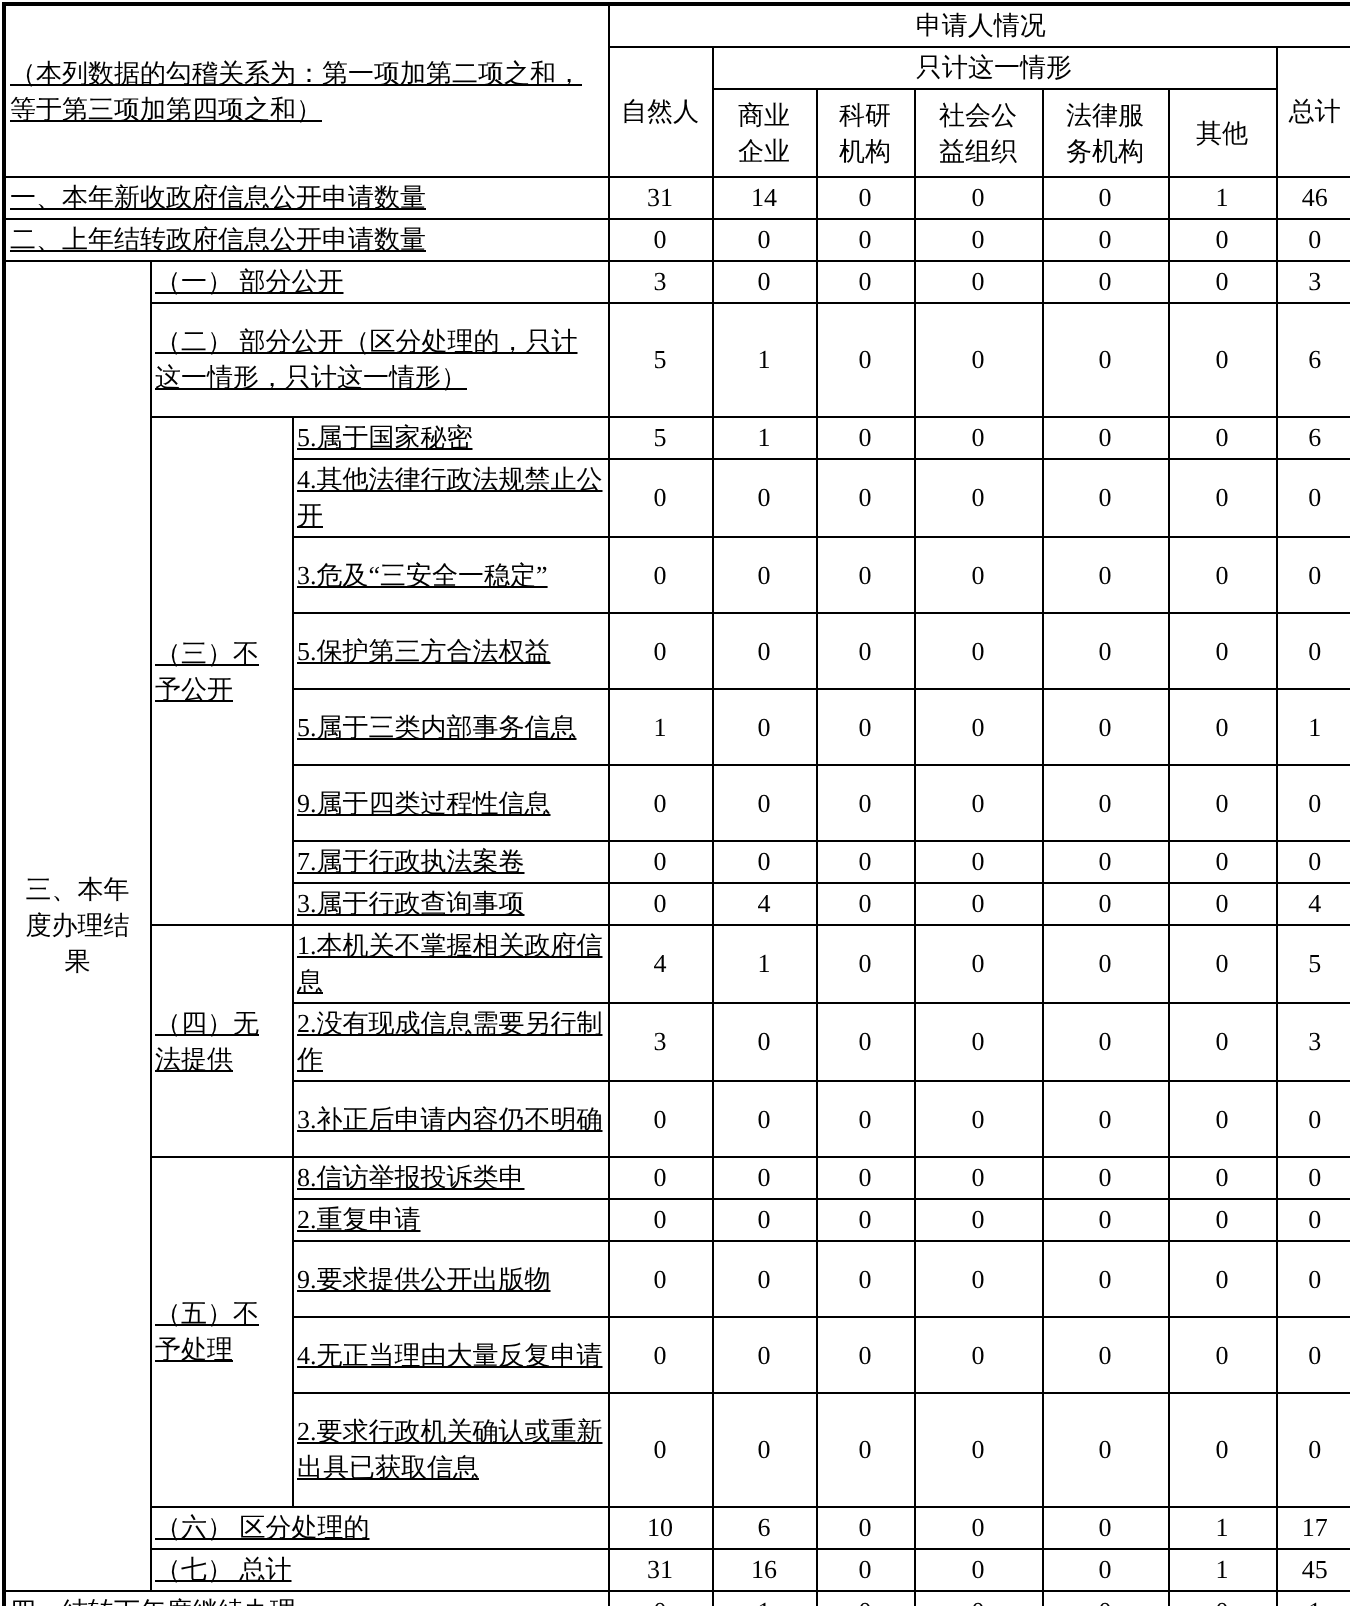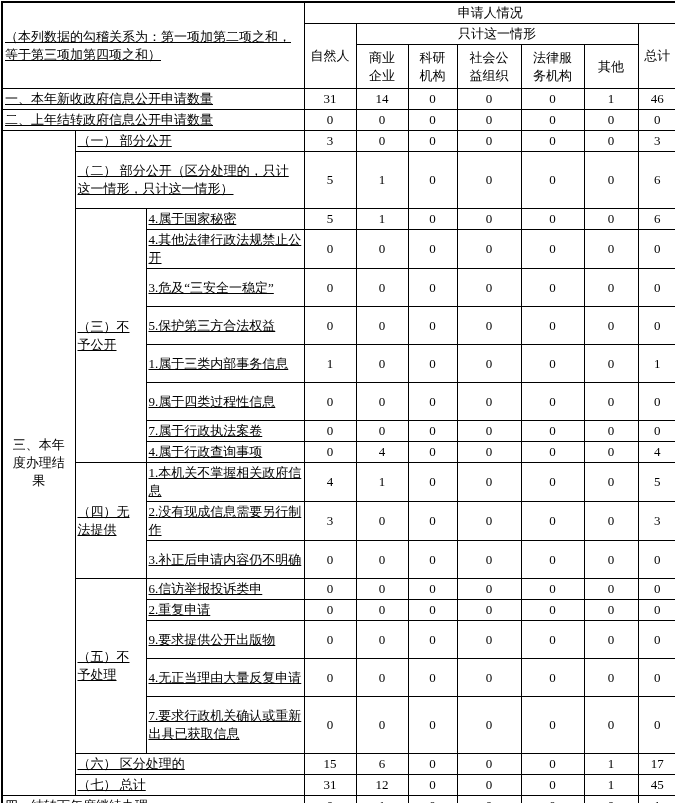--- a/index.html
+++ b/index.html
@@ -116,21 +116,21 @@
     <td class="v">0</td>
     <td class="v">0</td>
     <td class="v">0</td>
     <td class="v">0</td>
     <td class="v">6</td>
   </tr>
 
   <tr class="hs">
     <td class="lbl pre" rowspan="8">（三）不
 予公开</td>
-    <td class="lbl">4.属于国家秘密</td>
+    <td class="lbl">5.属于国家秘密</td>
     <td class="v">5</td>
     <td class="v">1</td>
     <td class="v">0</td>
     <td class="v">0</td>
     <td class="v">0</td>
     <td class="v">0</td>
     <td class="v">6</td>
   </tr>
   <tr class="hd">
     <td class="lbl">4.其他法律行政法规禁止公开</td>
@@ -156,21 +156,21 @@
     <td class="lbl">5.保护第三方合法权益</td>
     <td class="v">0</td>
     <td class="v">0</td>
     <td class="v">0</td>
     <td class="v">0</td>
     <td class="v">0</td>
     <td class="v">0</td>
     <td class="v">0</td>
   </tr>
   <tr class="hd">
-    <td class="lbl">1.属于三类内部事务信息</td>
+    <td class="lbl">5.属于三类内部事务信息</td>
     <td class="v">1</td>
     <td class="v">0</td>
     <td class="v">0</td>
     <td class="v">0</td>
     <td class="v">0</td>
     <td class="v">0</td>
     <td class="v">1</td>
   </tr>
   <tr class="hd">
     <td class="lbl">9.属于四类过程性信息</td>
@@ -186,21 +186,21 @@
     <td class="lbl">7.属于行政执法案卷</td>
     <td class="v">0</td>
     <td class="v">0</td>
     <td class="v">0</td>
     <td class="v">0</td>
     <td class="v">0</td>
     <td class="v">0</td>
     <td class="v">0</td>
   </tr>
   <tr class="hs">
-    <td class="lbl">4.属于行政查询事项</td>
+    <td class="lbl">3.属于行政查询事项</td>
     <td class="v">0</td>
     <td class="v">4</td>
     <td class="v">0</td>
     <td class="v">0</td>
     <td class="v">0</td>
     <td class="v">0</td>
     <td class="v">4</td>
   </tr>
 
   <tr class="hd">
@@ -232,21 +232,21 @@
     <td class="v">0</td>
     <td class="v">0</td>
     <td class="v">0</td>
     <td class="v">0</td>
     <td class="v">0</td>
   </tr>
 
   <tr class="hs">
     <td class="lbl pre" rowspan="5">（五）不
 予处理</td>
-    <td class="lbl">6.信访举报投诉类申</td>
+    <td class="lbl">8.信访举报投诉类申</td>
     <td class="v">0</td>
     <td class="v">0</td>
     <td class="v">0</td>
     <td class="v">0</td>
     <td class="v">0</td>
     <td class="v">0</td>
     <td class="v">0</td>
   </tr>
   <tr class="hs">
     <td class="lbl">2.重复申请</td>
@@ -272,45 +272,45 @@
     <td class="lbl">4.无正当理由大量反复申请</td>
     <td class="v">0</td>
     <td class="v">0</td>
     <td class="v">0</td>
     <td class="v">0</td>
     <td class="v">0</td>
     <td class="v">0</td>
     <td class="v">0</td>
   </tr>
   <tr class="ht">
-    <td class="lbl">7.要求行政机关确认或重新出具已获取信息</td>
+    <td class="lbl">2.要求行政机关确认或重新出具已获取信息</td>
     <td class="v">0</td>
     <td class="v">0</td>
     <td class="v">0</td>
     <td class="v">0</td>
     <td class="v">0</td>
     <td class="v">0</td>
     <td class="v">0</td>
   </tr>
 
   <tr class="hs">
     <td class="lbl" colspan="2">（六） 区分处理的</td>
-    <td class="v">15</td>
+    <td class="v">10</td>
     <td class="v">6</td>
     <td class="v">0</td>
     <td class="v">0</td>
     <td class="v">0</td>
     <td class="v">1</td>
     <td class="v">17</td>
   </tr>
 
   <tr class="hs">
     <td class="lbl" colspan="2">（七） 总计</td>
     <td class="v">31</td>
-    <td class="v">12</td>
+    <td class="v">16</td>
     <td class="v">0</td>
     <td class="v">0</td>
     <td class="v">0</td>
     <td class="v">1</td>
     <td class="v">45</td>
   </tr>
 
   <tr class="hs">
     <td class="lbl" colspan="3">四、结转下年度继续办理</td>
     <td class="v">0</td>

